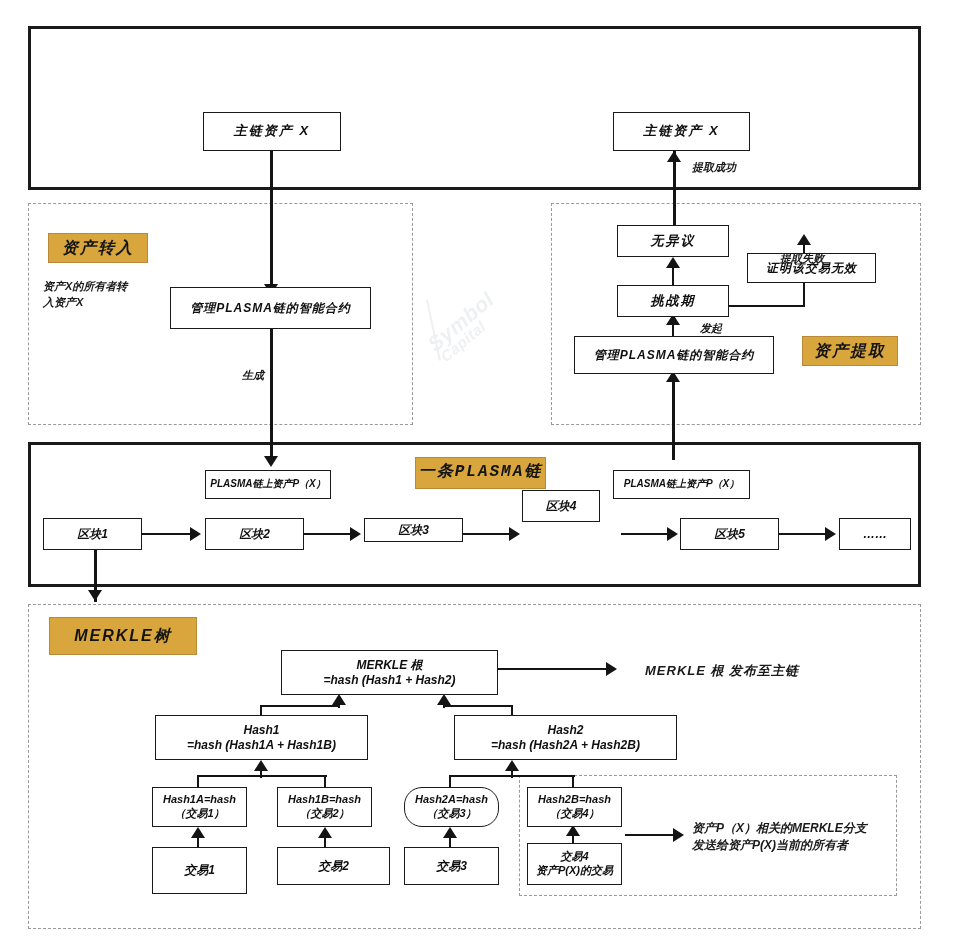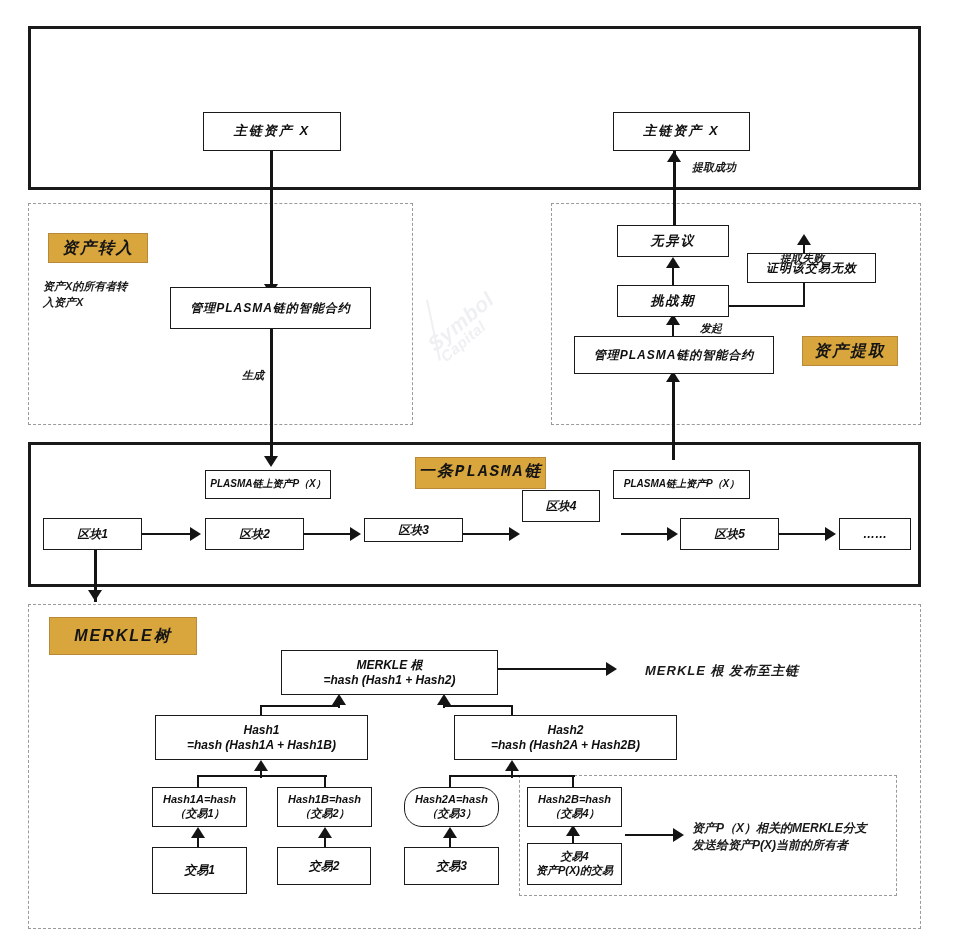--- a/index.html
+++ b/index.html
@@ -278,21 +278,21 @@
   <div class="vline thin" style="left:260px; top:768px; height:10px;"></div>
   <div class="arrow-up" style="left:254px; top:760px;"></div>
 
   <div class="hline thin" style="left:449px; top:775px; width:126px;"></div>
   <div class="vline thin" style="left:449px; top:775px; height:13px;"></div>
   <div class="vline thin" style="left:572px; top:775px; height:13px;"></div>
   <div class="vline thin" style="left:511px; top:768px; height:10px;"></div>
   <div class="arrow-up" style="left:505px; top:760px;"></div>
 
   <div class="node n12" style="left:152px; top:847px; width:95px; height:47px;">交易1</div>
-  <div class="node n12" style="left:277px; top:847px; width:94px; height:38px;">交易2</div>
+  <div class="node n12" style="left:277px; top:847px; width:113px; height:38px;">交易2</div>
   <div class="node n12" style="left:404px; top:847px; width:95px; height:38px;">交易3</div>
   <div class="node n11" style="left:527px; top:843px; width:95px; height:42px; white-space:pre-line;">交易4
 资产P(X)的交易</div>
 
   <div class="vline thin" style="left:197px; top:833px; height:15px;"></div>
   <div class="arrow-up" style="left:191px; top:827px;"></div>
 
   <div class="vline thin" style="left:324px; top:833px; height:15px;"></div>
   <div class="arrow-up" style="left:318px; top:827px;"></div>
 

